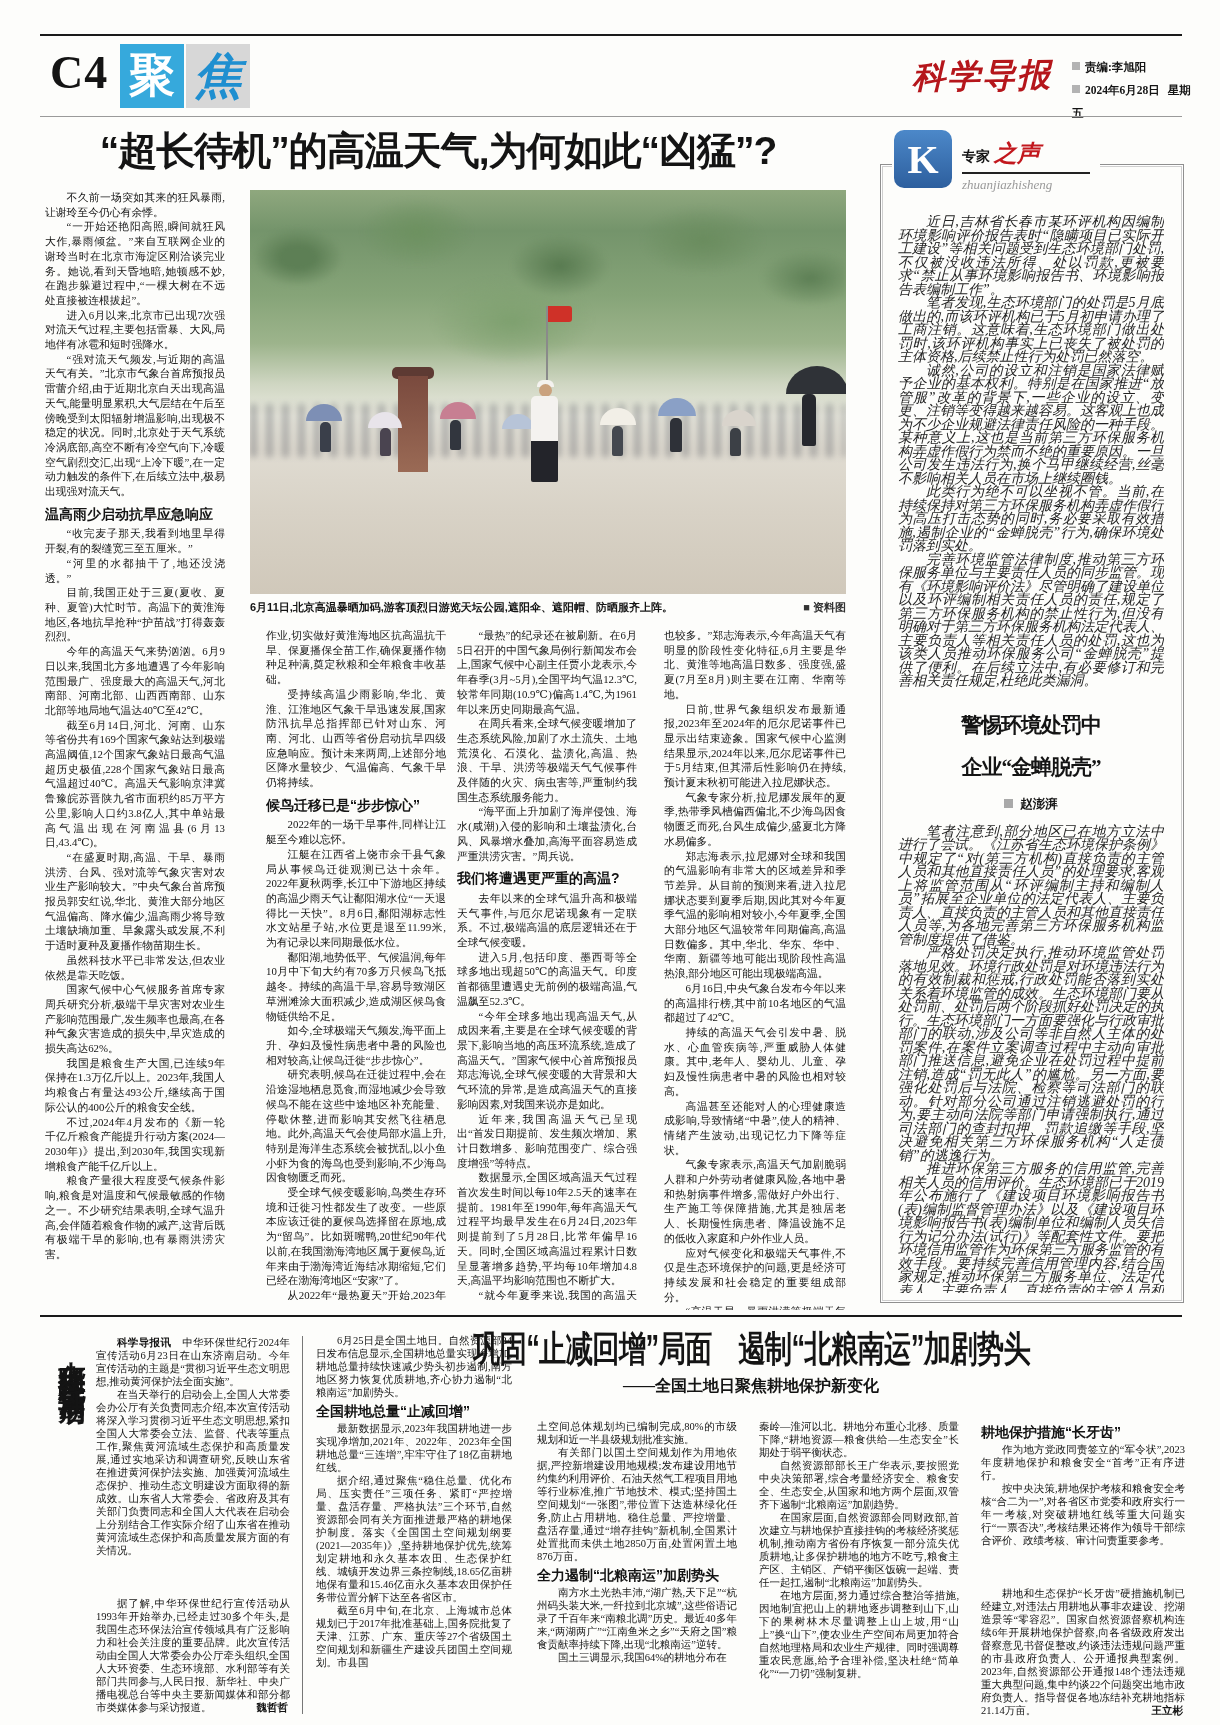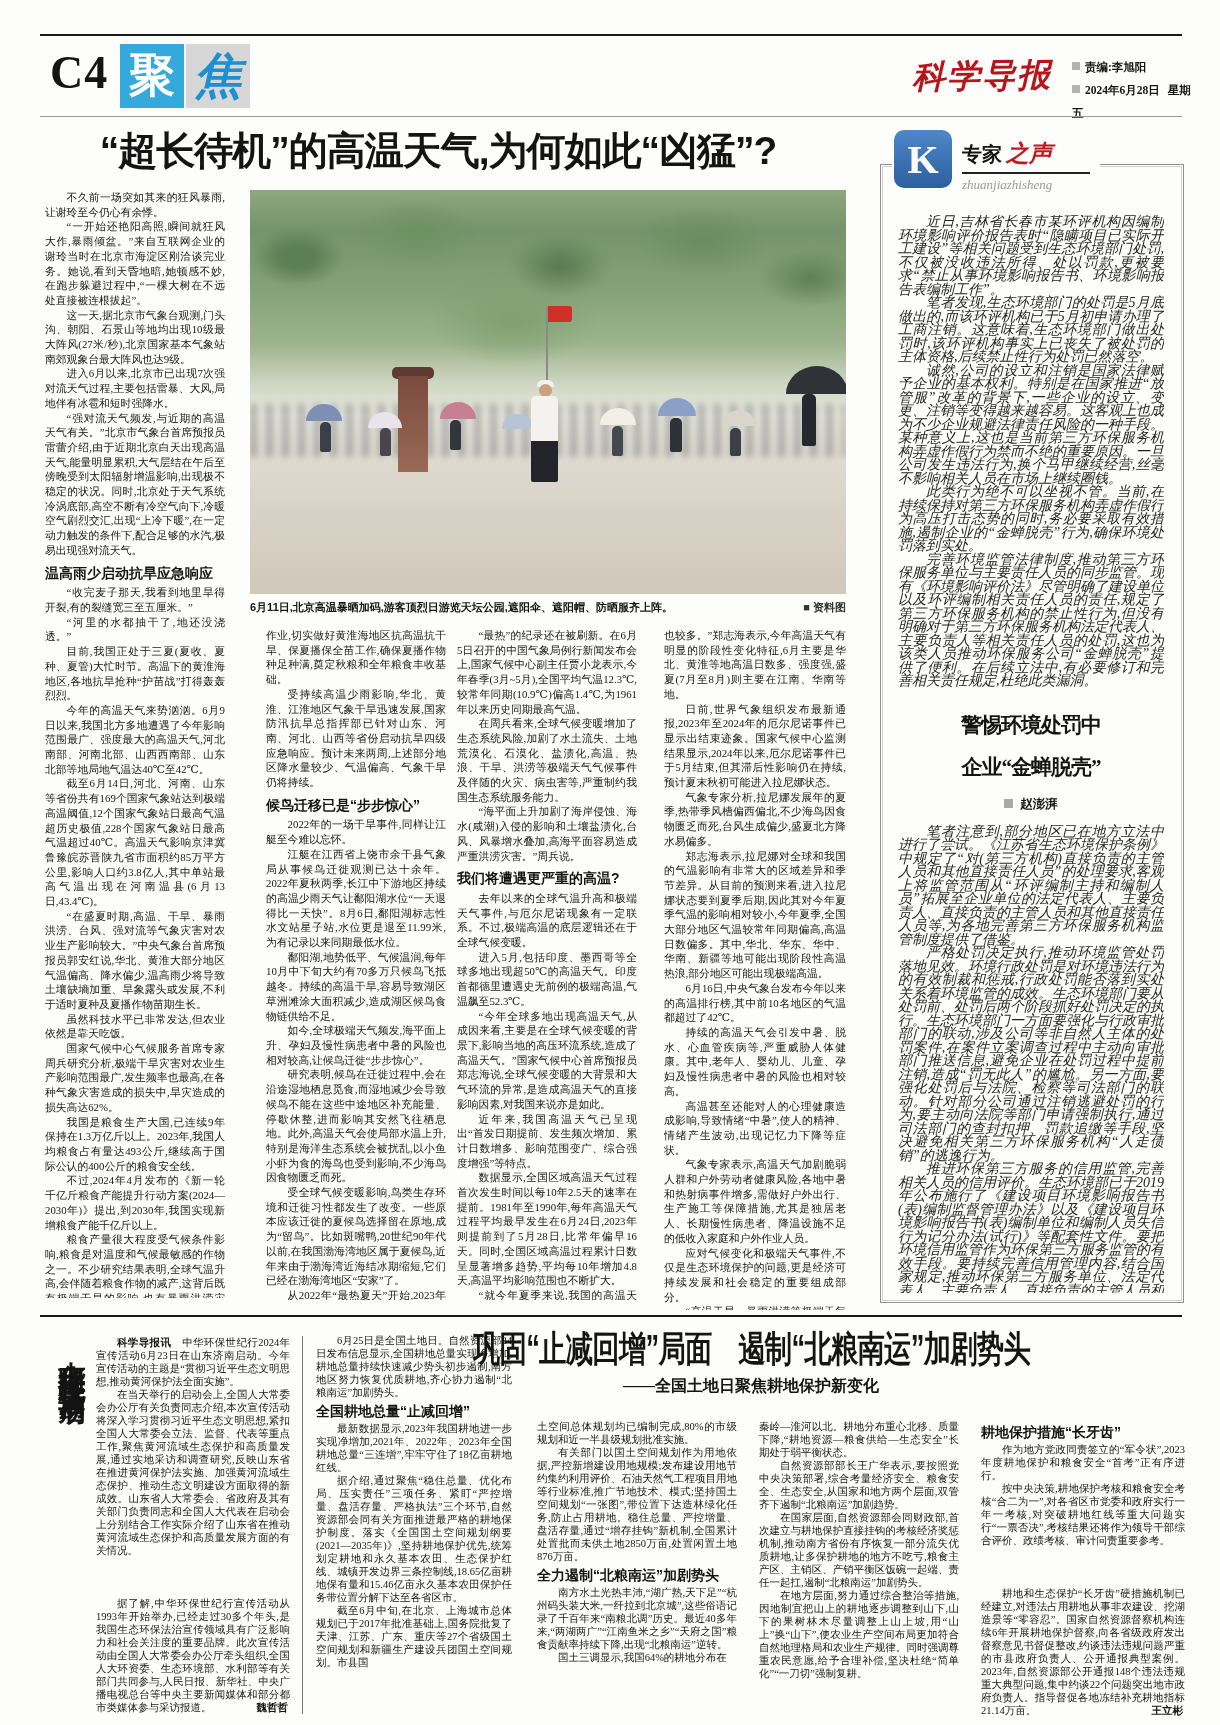--- a/index.html
+++ b/index.html
@@ -74,21 +74,21 @@
   .photo-caption .credit{white-space:nowrap;margin-left:10px;color:#333;}
 
   
   .expert-box{position:absolute;left:880px;top:164px;width:302px;height:1137px;border:1px solid #8f8f8f;
      box-shadow:inset 0 0 0 1px #ffffff, inset 0 0 0 2px #cfcfcf;background:#fdfdfb;}
   .expert-title{position:absolute;left:892px;top:124px;height:78px;display:flex;background:#fdfdfb;padding:0 10px 0 2px;}
   .k-logo{width:58px;height:58px;margin-top:6px;border-radius:10px;background:linear-gradient(#4c88c9,#2d5f9e);
      color:#fff;display:flex;align-items:center;justify-content:center;font-size:40px;font-weight:900;font-family:"Liberation Serif",serif;}
   .et-right{margin-left:10px;padding-top:14px;}
   .et-words{border-bottom:2px solid #222;padding-bottom:3px;width:128px;}
-  .et-words .black{font-weight:900;font-size:20px;text-align:center;}
+  .et-words .black{font-weight:900;font-size:14px;text-align:center;}
   .et-words .red{font-weight:900;font-size:23px;color:#c2171d;font-style:italic;margin-left:4px;}
   .et-pinyin{font-style:italic;color:#999;font-size:13px;margin-top:3px;font-family:"Liberation Serif",serif;}
   .expert-flow{position:absolute;left:898px;top:215px;width:266px;height:1078px;overflow:hidden;}
   .kai .para{font-size:14px;line-height:13.5px;font-style:italic;color:#222;}
   .expert-headline{margin:16px 0 8px;text-align:center;font-family:Liberation Serif, serif;
      font-weight:900;font-size:21px;line-height:42px;letter-spacing:-1px;}
   .expert-byline{text-align:center;font-weight:bold;font-size:12.5px;margin:2px 0 12px;font-family:"Liberation Sans",sans-serif;}
   .expert-byline .sq2{display:inline-block;width:9px;height:9px;background:#a9a9a9;margin-right:7px;}
 
   
@@ -126,23 +126,22 @@
   <div class="meta">
     <div><span class="sq"></span><span>责编:李旭阳</span></div>
     <div><span class="sq"></span><span>2024年6月28日</span><span class="wd">星期五</span></div>
   </div>
   <div class="header-rule"></div>
 
   <h1 class="main-headline">“超长待机”的高温天气,为何如此“凶猛”?</h1>
   <div class="col col1">
       <p class="para">不久前一场突如其来的狂风暴雨,让谢玲至今仍心有余悸。</p>
       <p class="para">“一开始还艳阳高照,瞬间就狂风大作,暴雨倾盆。”来自互联网企业的谢玲当时在北京市海淀区刚洽谈完业务。她说,看到天昏地暗,她顿感不妙,在跑步躲避过程中,“一棵大树在不远处直接被连根拔起”。</p>
-      <p class="para">这一天,据北京市气象台观测,门头沟、朝阳、石景山等地均出现10级最大阵风(27米/秒),北京国家基本气象站南郊观象台最大阵风也达9级。</p>
       <p class="para">进入6月以来,北京市已出现7次强对流天气过程,主要包括雷暴、大风,局地伴有冰雹和短时强降水。</p>
-      <p class="para">“强对流天气频发,与近期的高温天气有关。”北京市气象台首席预报员雷蕾介绍,由于近期北京白天出现高温天气,能量明显累积,大气层结在午后至傍晚受到太阳辐射增温影响,出现极不稳定的状况。同时,北京处于天气系统冷涡底部,高空不断有冷空气向下,冷暖空气剧烈交汇,出现“上冷下暖”,在一定动力触发的条件下,配合足够的水汽,极易出现强对流天气。</p>
+      <p class="para">“强对流天气频发,与近期的高温天气有关。”北京市气象台首席预报员雷蕾介绍,由于近期北京白天出现高温天气,能量明显累积,大气层结在午后至傍晚受到太阳辐射增温影响,出现极不稳定的状况。同时,北京处于天气系统冷涡底部,高空不断有冷空气向下,冷暖空气剧烈交汇,出现“上冷下暖”,在一定动力触发的条件下,在后续立法中,极易出现强对流天气。</p>
       <h3 class="subhead">温高雨少启动抗旱应急响应</h3>
       <p class="para">“收完麦子那天,我看到地里旱得开裂,有的裂缝宽三至五厘米。”</p>
       <p class="para">“河里的水都抽干了,地还没浇透。”</p>
       <p class="para">目前,我国正处于三夏(夏收、夏种、夏管)大忙时节。高温下的黄淮海地区,各地抗旱抢种“护苗战”打得轰轰烈烈。</p>
       <p class="para">今年的高温天气来势汹汹。6月9日以来,我国北方多地遭遇了今年影响范围最广、强度最大的高温天气,河北南部、河南北部、山西西南部、山东北部等地局地气温达40℃至42℃。</p>
       <p class="para">截至6月14日,河北、河南、山东等省份共有169个国家气象站达到极端高温阈值,12个国家气象站日最高气温超历史极值,228个国家气象站日最高气温超过40℃。高温天气影响京津冀鲁豫皖苏晋陕九省市面积约85万平方公里,影响人口约3.8亿人,其中单站最高气温出现在河南温县(6月13日,43.4℃)。</p>
       <p class="para">“在盛夏时期,高温、干旱、暴雨洪涝、台风、强对流等气象灾害对农业生产影响较大。”中央气象台首席预报员郭安红说,华北、黄淮大部分地区气温偏高、降水偏少,温高雨少将导致土壤缺墒加重、旱象露头或发展,不利于适时夏种及夏播作物苗期生长。</p>
       <p class="para">虽然科技水平已非常发达,但农业依然是靠天吃饭。</p>
       <p class="para">国家气候中心气候服务首席专家周兵研究分析,极端干旱灾害对农业生产影响范围最广,发生频率也最高,在各种气象灾害造成的损失中,旱灾造成的损失高达62%。</p>
       <p class="para">我国是粮食生产大国,已连续9年保持在1.3万亿斤以上。2023年,我国人均粮食占有量达493公斤,继续高于国际公认的400公斤的粮食安全线。</p>

